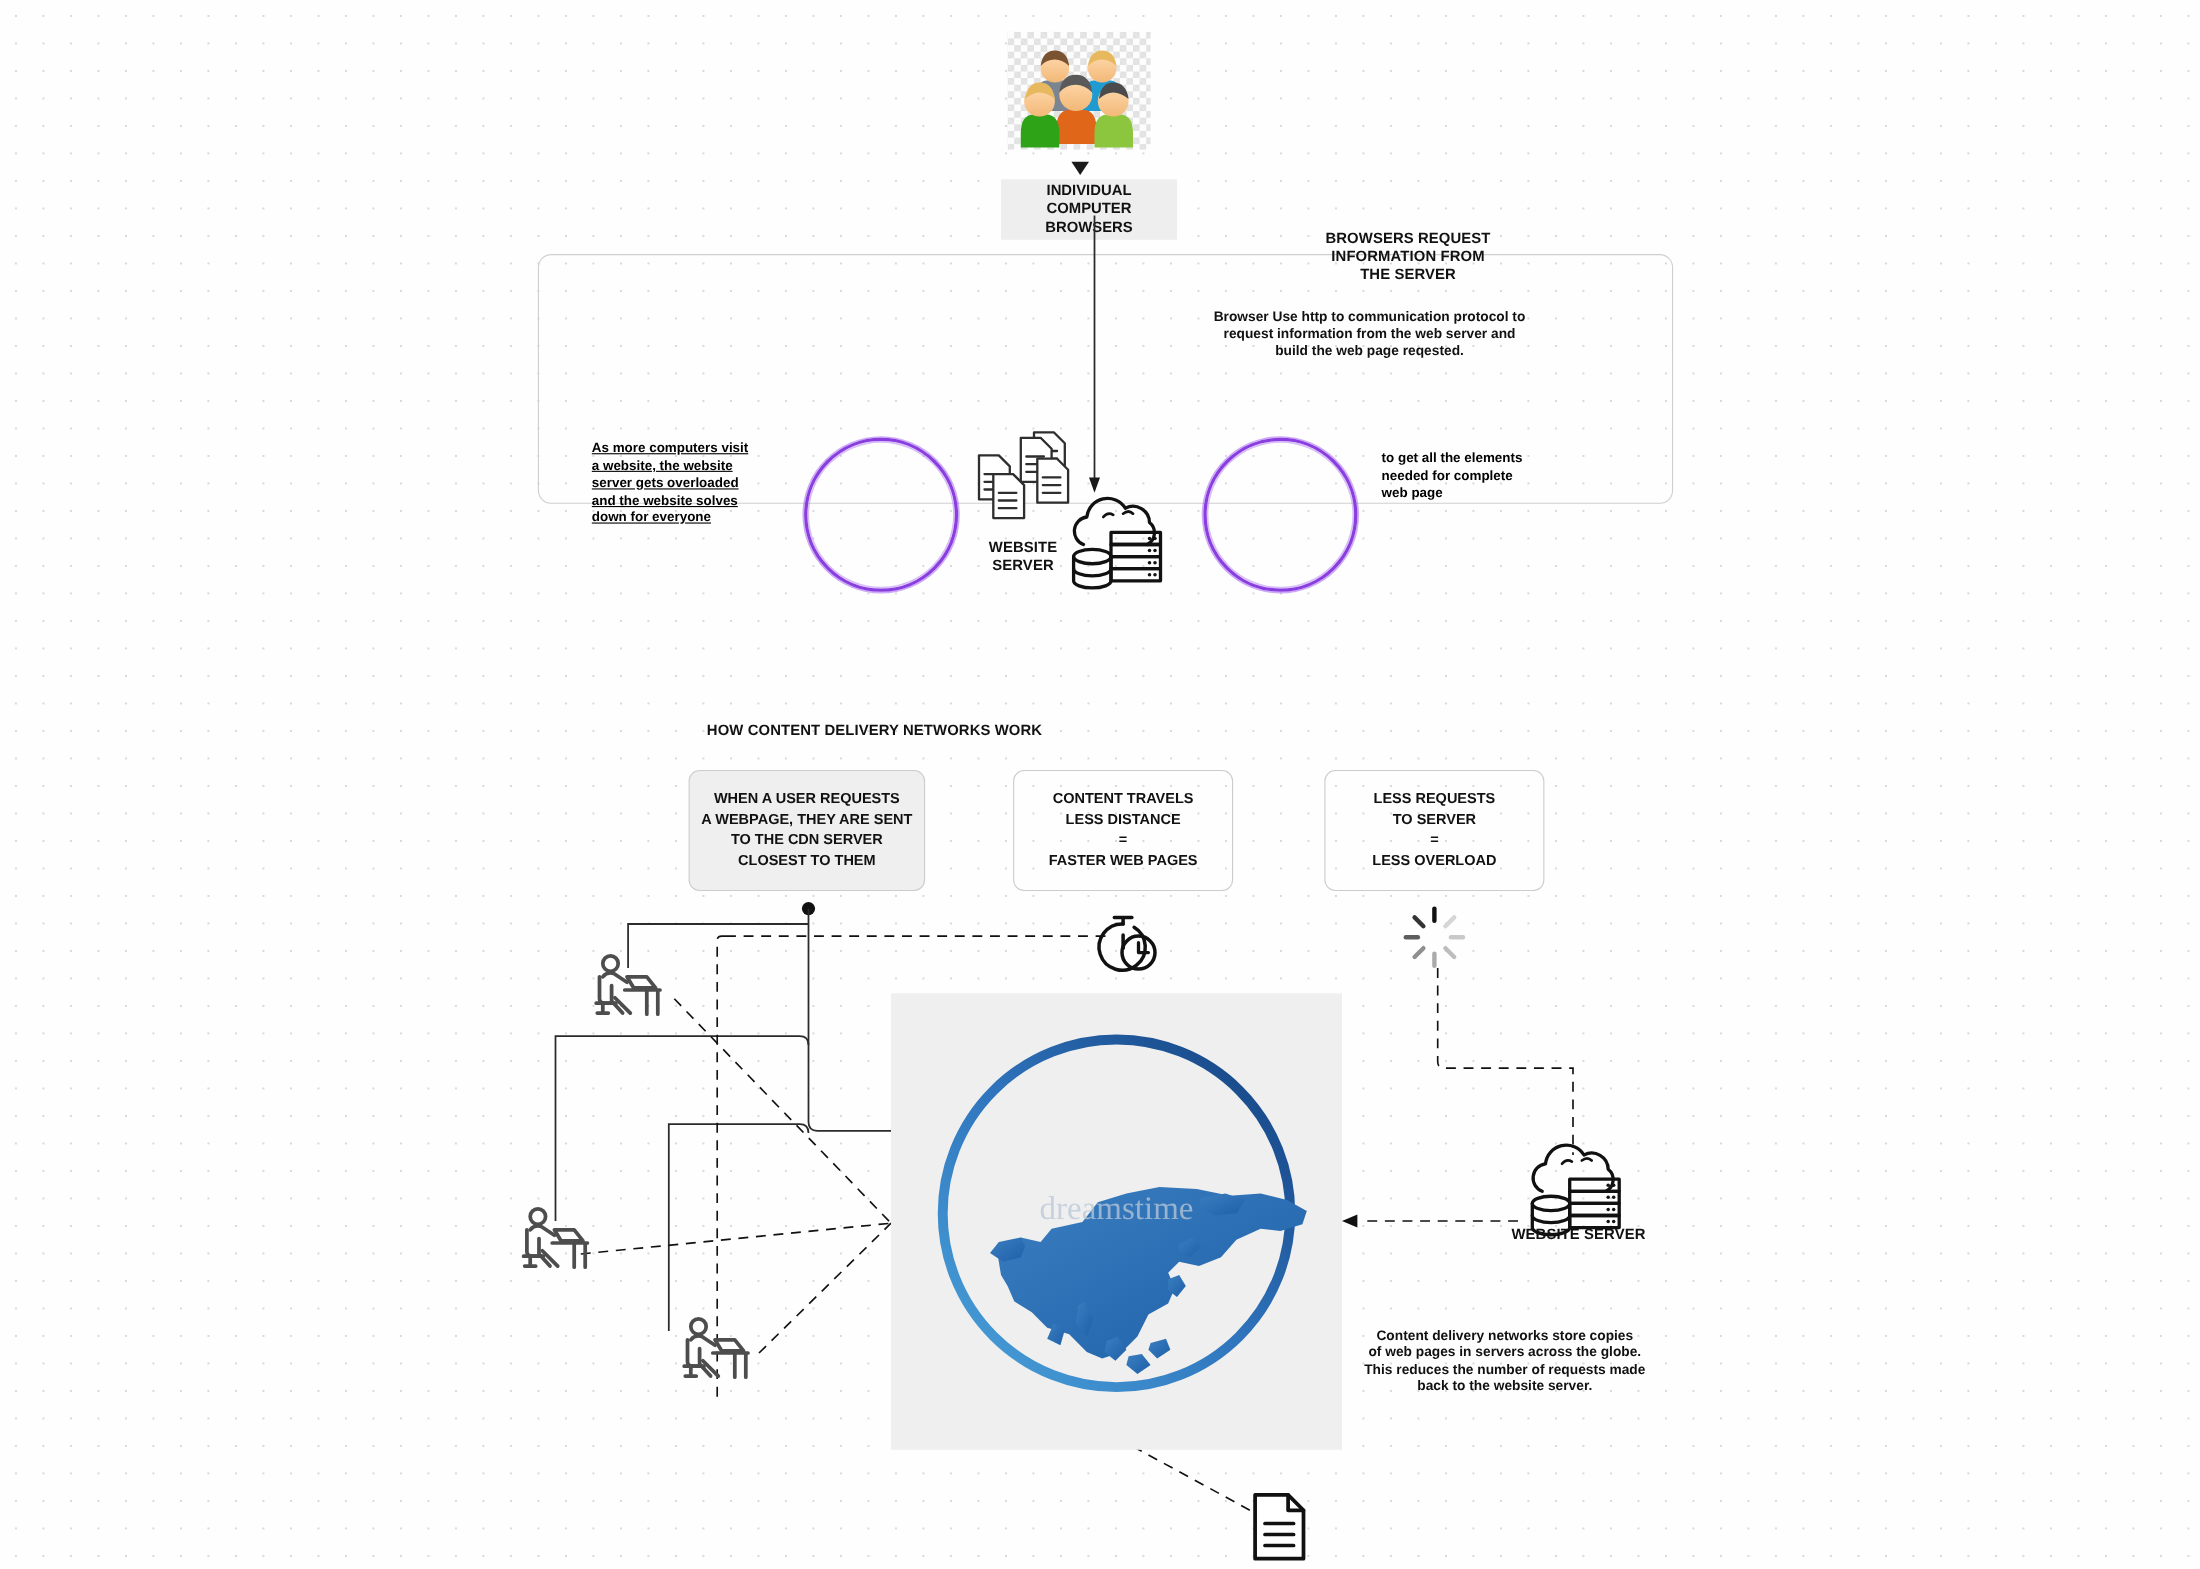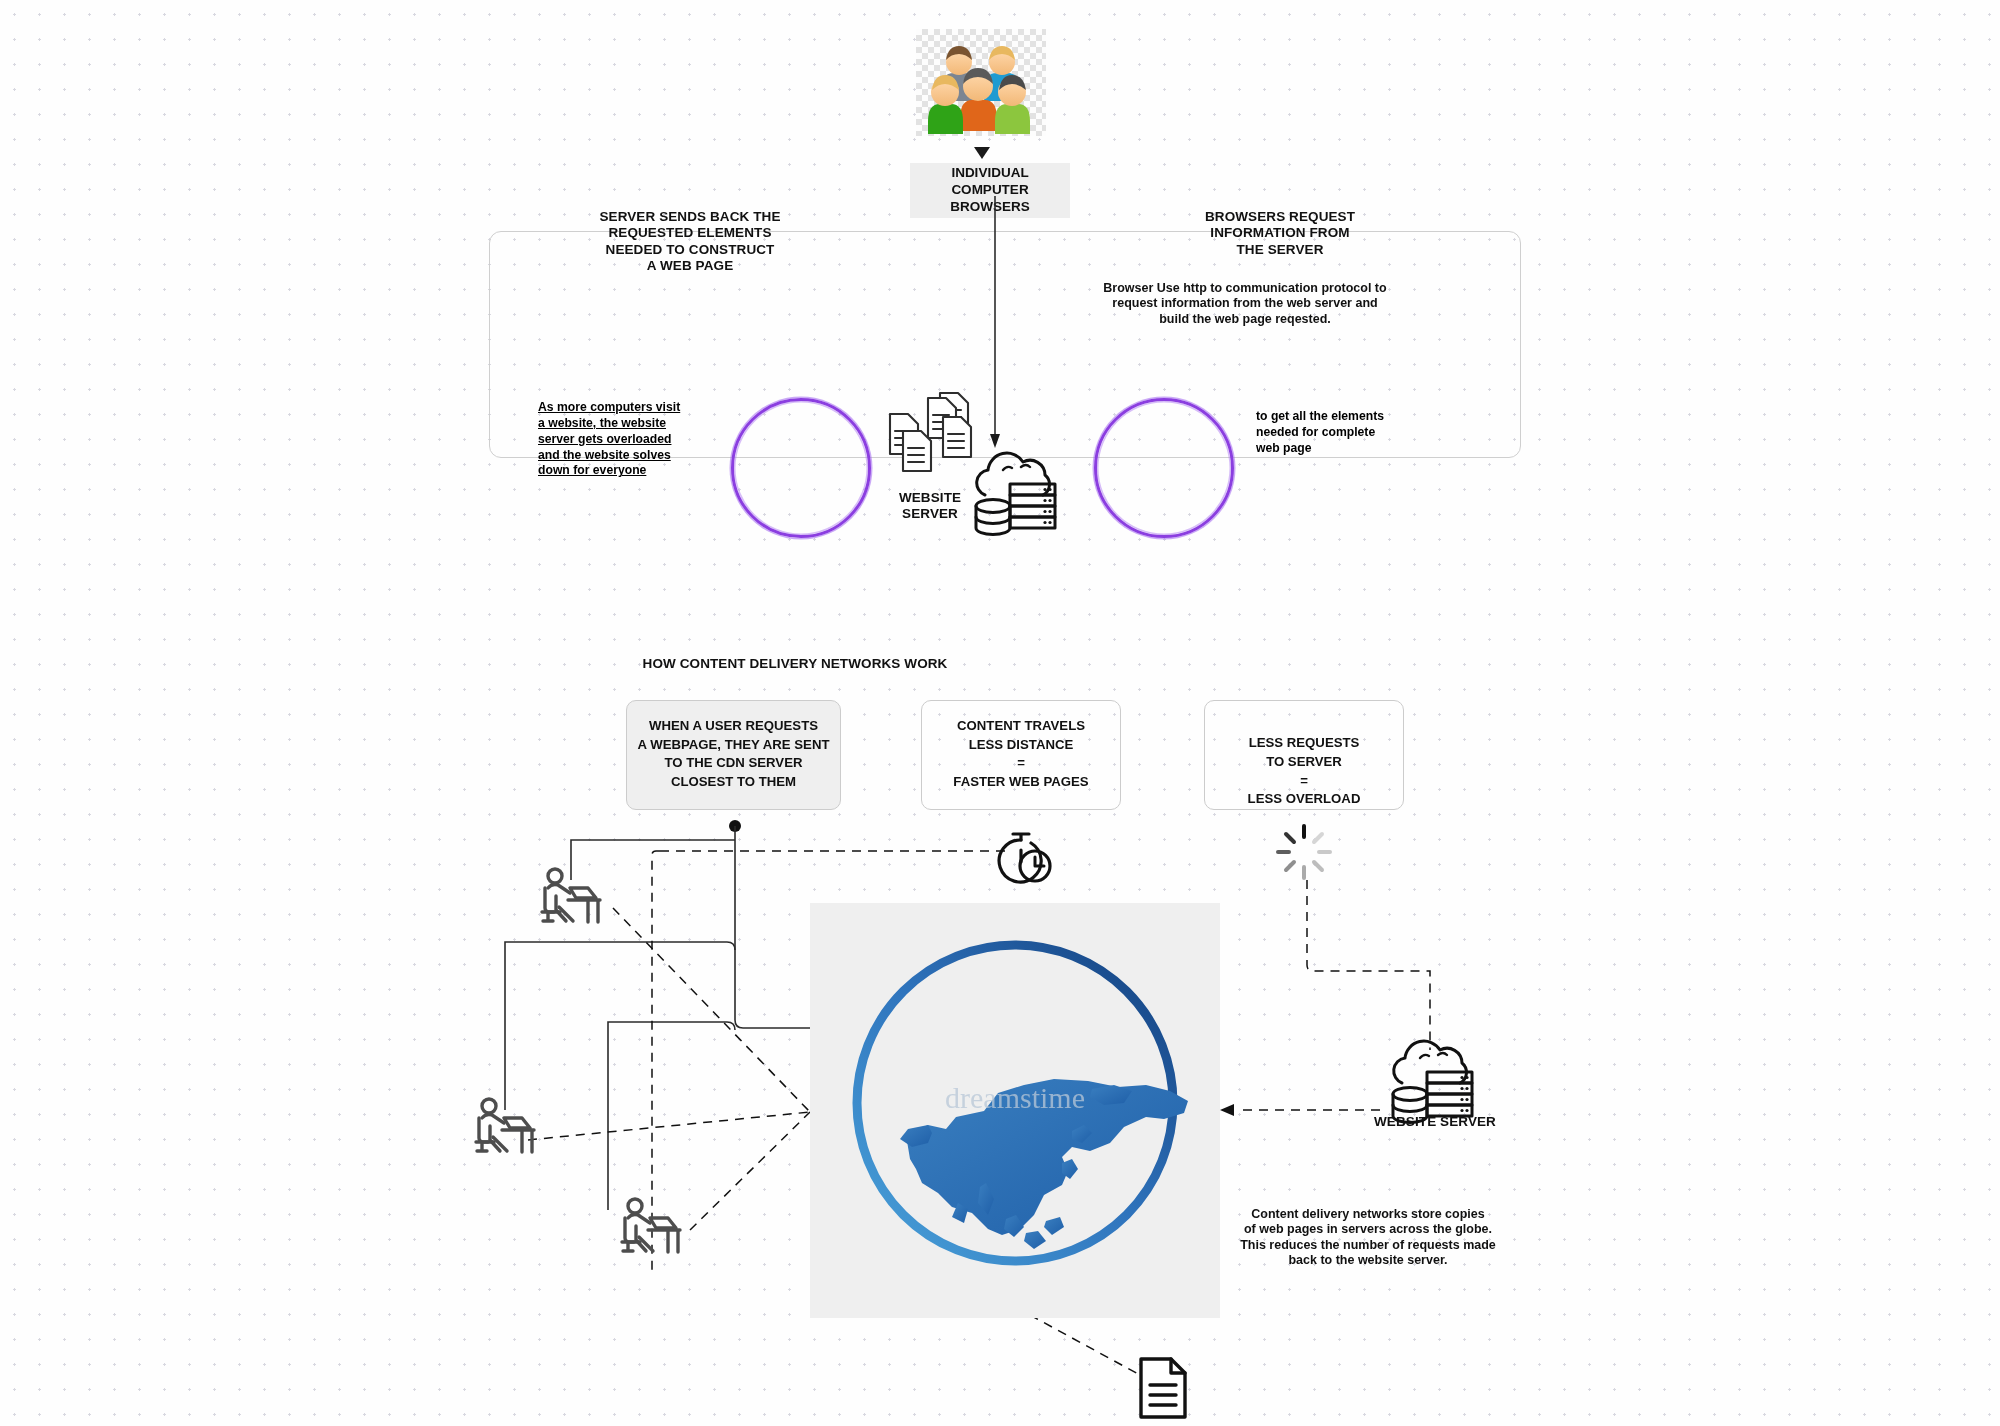--- a/index.html
+++ b/index.html
@@ -167,24 +167,20 @@
   <div class="abs chip" style="left:910px; top:163px; width:144px;">INDIVIDUAL COMPUTER
 BROWSERS</div>
 
   <div class="abs group-box" style="left:489px; top:231px; width:1030px; height:225px;"></div>
 
   <svg class="abs" style="left:990px; top:196px;" width="12" height="260">
     <path class="ln" d="M5 0 L5 244"></path>
     <path d="M0 238 L10 238 L5 252 Z" fill="#1a1a1a"></path>
   </svg>
 
-  <div class="abs cap cap-hd" style="left:570px; top:209px; width:240px;">SERVER SENDS BACK THE
-REQUESTED ELEMENTS
-NEEDED TO CONSTRUCT
-A WEB PAGE</div>
 
   <div class="abs cap cap-hd" style="left:1160px; top:209px; width:240px;">BROWSERS REQUEST
 INFORMATION FROM
 THE SERVER</div>
 
   <div class="abs cap cap-body" style="left:1100px; top:281px; width:290px;">Browser Use http to communication protocol to
 request information from the web server and
 build the web page reqested.</div>
 
   <div class="abs cap-small" style="left:538px; top:400px; width:190px; white-space:pre-line;text-decoration:underline;">As more computers visit
@@ -249,21 +245,21 @@
 A WEBPAGE, THEY ARE SENT
 TO THE CDN SERVER
 CLOSEST TO THEM</div>
   </div>
   <div class="abs info-box" style="left:921px; top:700px; width:200px; height:110px;">
     <div class="txt">CONTENT TRAVELS
 LESS DISTANCE
 =
 FASTER WEB PAGES</div>
   </div>
-  <div class="abs info-box" style="left:1204px; top:700px; width:200px; height:110px;align-items:flex-end;">
+  <div class="abs info-box" style="left:1204px; top:700px; width:200px; height:110px;">
     <div class="txt">LESS REQUESTS
 TO SERVER
 =
 LESS OVERLOAD</div>
   </div>
 
   <svg class="abs" style="left:727px; top:818px;" width="16" height="16">
     <circle cx="8" cy="8" r="6" fill="#111"></circle>
   </svg>
 

